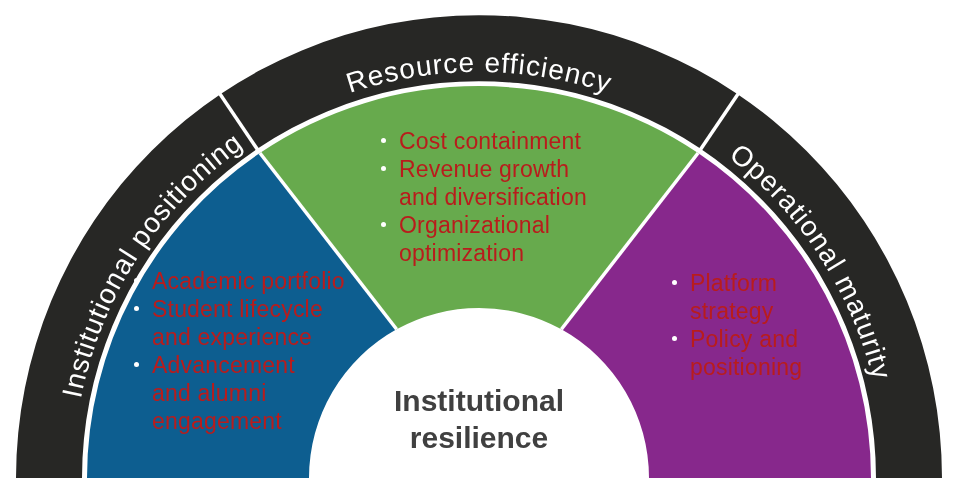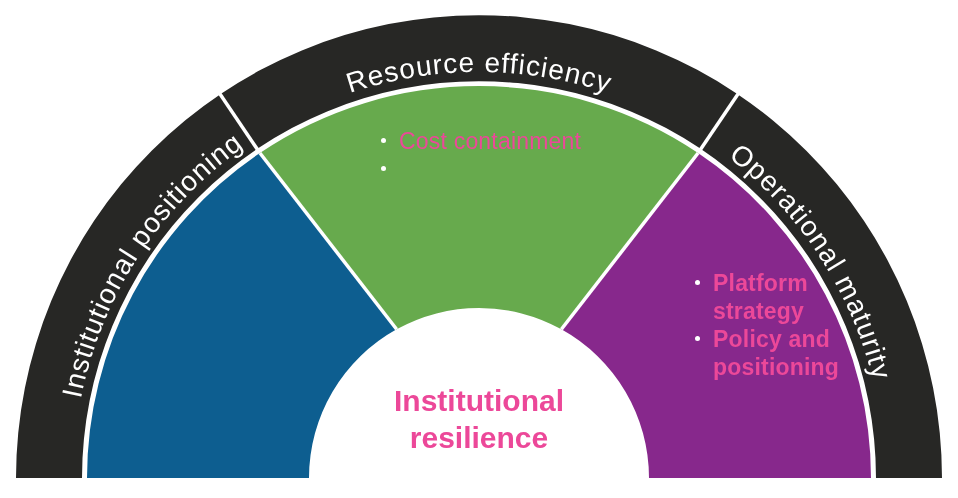--- a/index.html
+++ b/index.html
@@ -15,51 +15,51 @@
 
   .ring-label {
     fill: #ffffff;
     font-family: "Liberation Sans", sans-serif;
     font-size: 28px;
     letter-spacing: 1px;
   }
 
   .bullet-list {
     position: absolute;
-    color: #ec4899;
+    color: #b91c1c;
     font-size: 23px;
     line-height: 28px;
     letter-spacing: 0.2px;
   }
   .bullet-item { display: flex; align-items: flex-start; }
   .bullet-dot {
     flex: 0 0 auto;
     width: 5px; height: 5px;
     margin: 11px 13px 0 0;
     border-radius: 50%;
     background: #ffffff;
   }
   .bullet-text { white-space: pre-line; }
 
   .center-label {
     position: absolute;
     left: 329px;
     top: 382px;
     width: 300px;
     text-align: center;
-    color: #ec4899;
+    color: #404040;
     font-size: 30px;
     line-height: 37px;
     font-weight: bold;
     white-space: pre-line;
   }
 
   .list-blue   { left: 134px; top: 267px; }
   .list-green  { left: 381px; top: 127px; }
-  .list-purple { left: 695px; top: 269px; font-weight: bold; }
+  .list-purple { left: 672px; top: 269px; }
 </style>
 </head>
 <body>
 
 <div class="stage">
 
   <svg width="958" height="498" viewBox="0 0 958 498" xmlns="http://www.w3.org/2000/svg">
     <defs>
       <path id="arc-left" d="M 75.2 435.6 A 406 406 0 0 1 276 126.4" fill="none"></path>
       <path id="arc-top" d="M 246.1 145.4 A 406 406 0 0 1 711.9 145.4" fill="none"></path>
@@ -82,28 +82,52 @@
       <textPath href="#arc-left" startOffset="50%">Institutional positioning</textPath>
     </text>
     <text class="ring-label" text-anchor="middle">
       <textPath href="#arc-top" startOffset="50%">Resource efficiency</textPath>
     </text>
     <text class="ring-label" text-anchor="middle">
       <textPath href="#arc-right" startOffset="50%">Operational maturity</textPath>
     </text>
   </svg>
 
+  <div class="bullet-list list-blue">
+    <div class="bullet-item">
+      <span class="bullet-dot"></span>
+      <span class="bullet-text">Academic portfolio</span>
+    </div>
+    <div class="bullet-item">
+      <span class="bullet-dot"></span>
+      <span class="bullet-text">Student lifecycle
+and experience</span>
+    </div>
+    <div class="bullet-item">
+      <span class="bullet-dot"></span>
+      <span class="bullet-text">Advancement
+and alumni
+engagement</span>
+    </div>
+  </div>
 
   <div class="bullet-list list-green">
     <div class="bullet-item">
       <span class="bullet-dot"></span>
       <span class="bullet-text">Cost containment</span>
     </div>
     <div class="bullet-item">
       <span class="bullet-dot"></span>
+      <span class="bullet-text">Revenue growth
+and diversification</span>
+    </div>
+    <div class="bullet-item">
+      <span class="bullet-dot"></span>
+      <span class="bullet-text">Organizational
+optimization</span>
     </div>
   </div>
 
   <div class="bullet-list list-purple">
     <div class="bullet-item">
       <span class="bullet-dot"></span>
       <span class="bullet-text">Platform
 strategy</span>
     </div>
     <div class="bullet-item">

